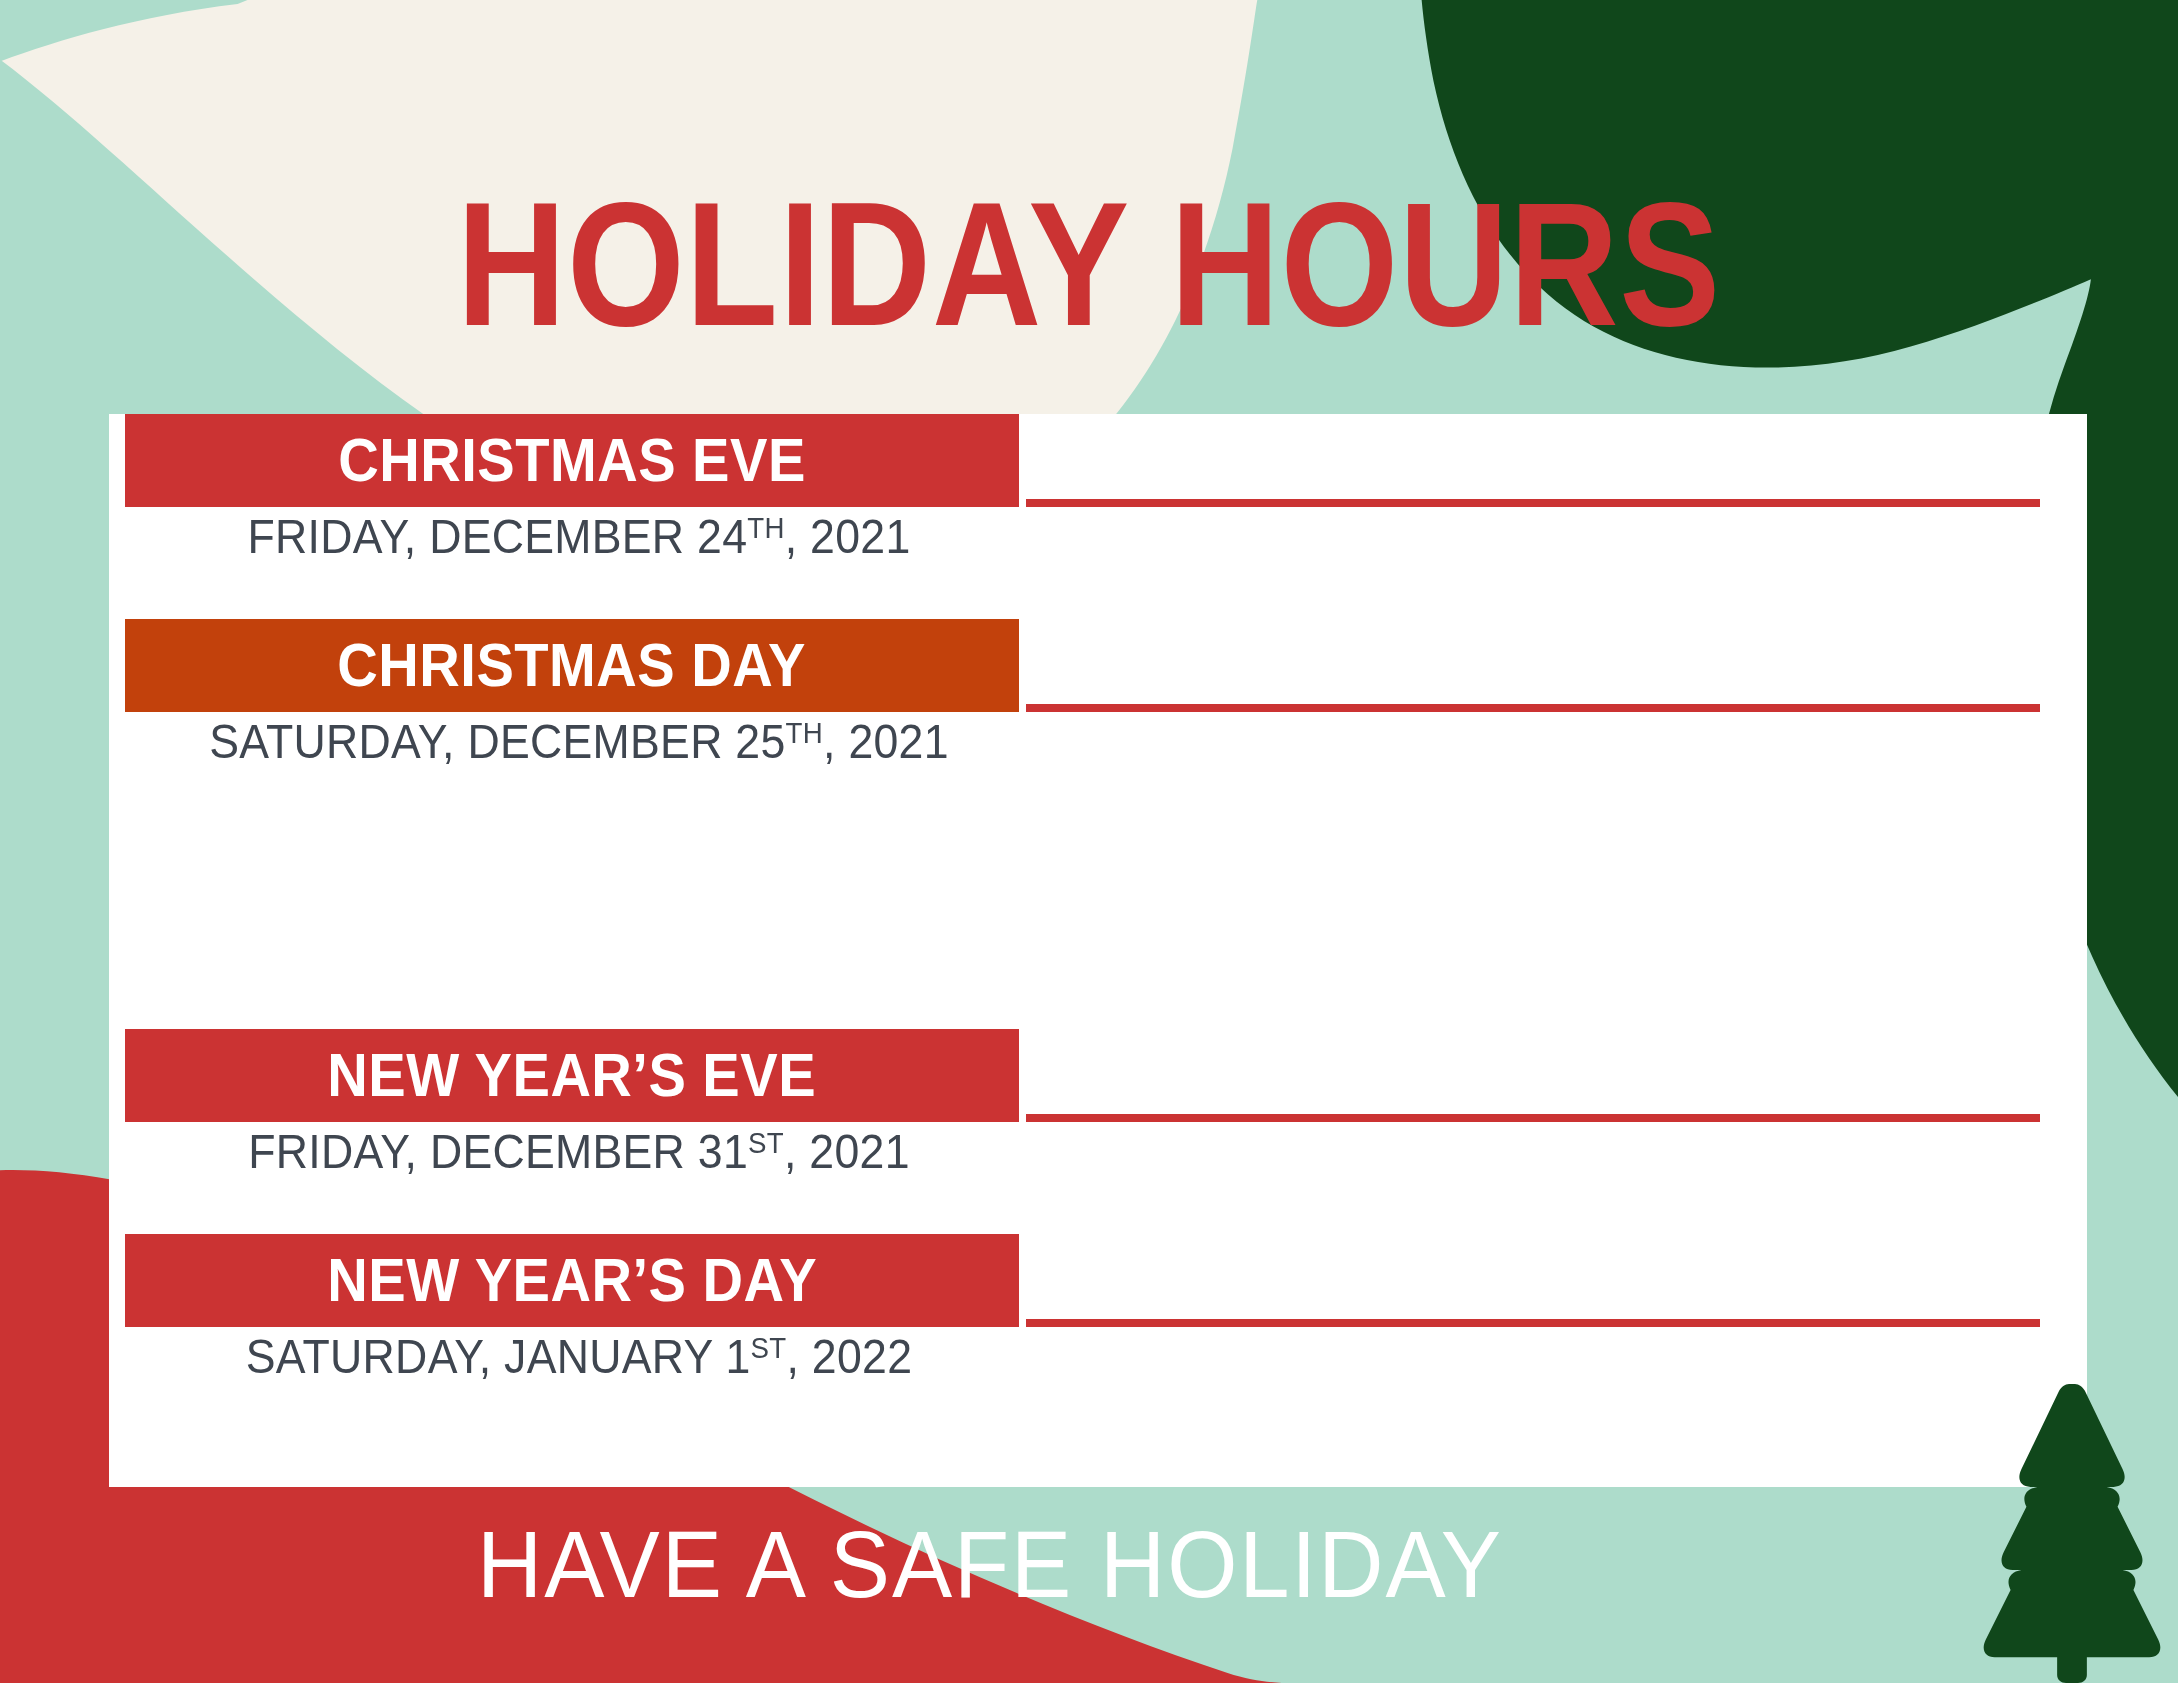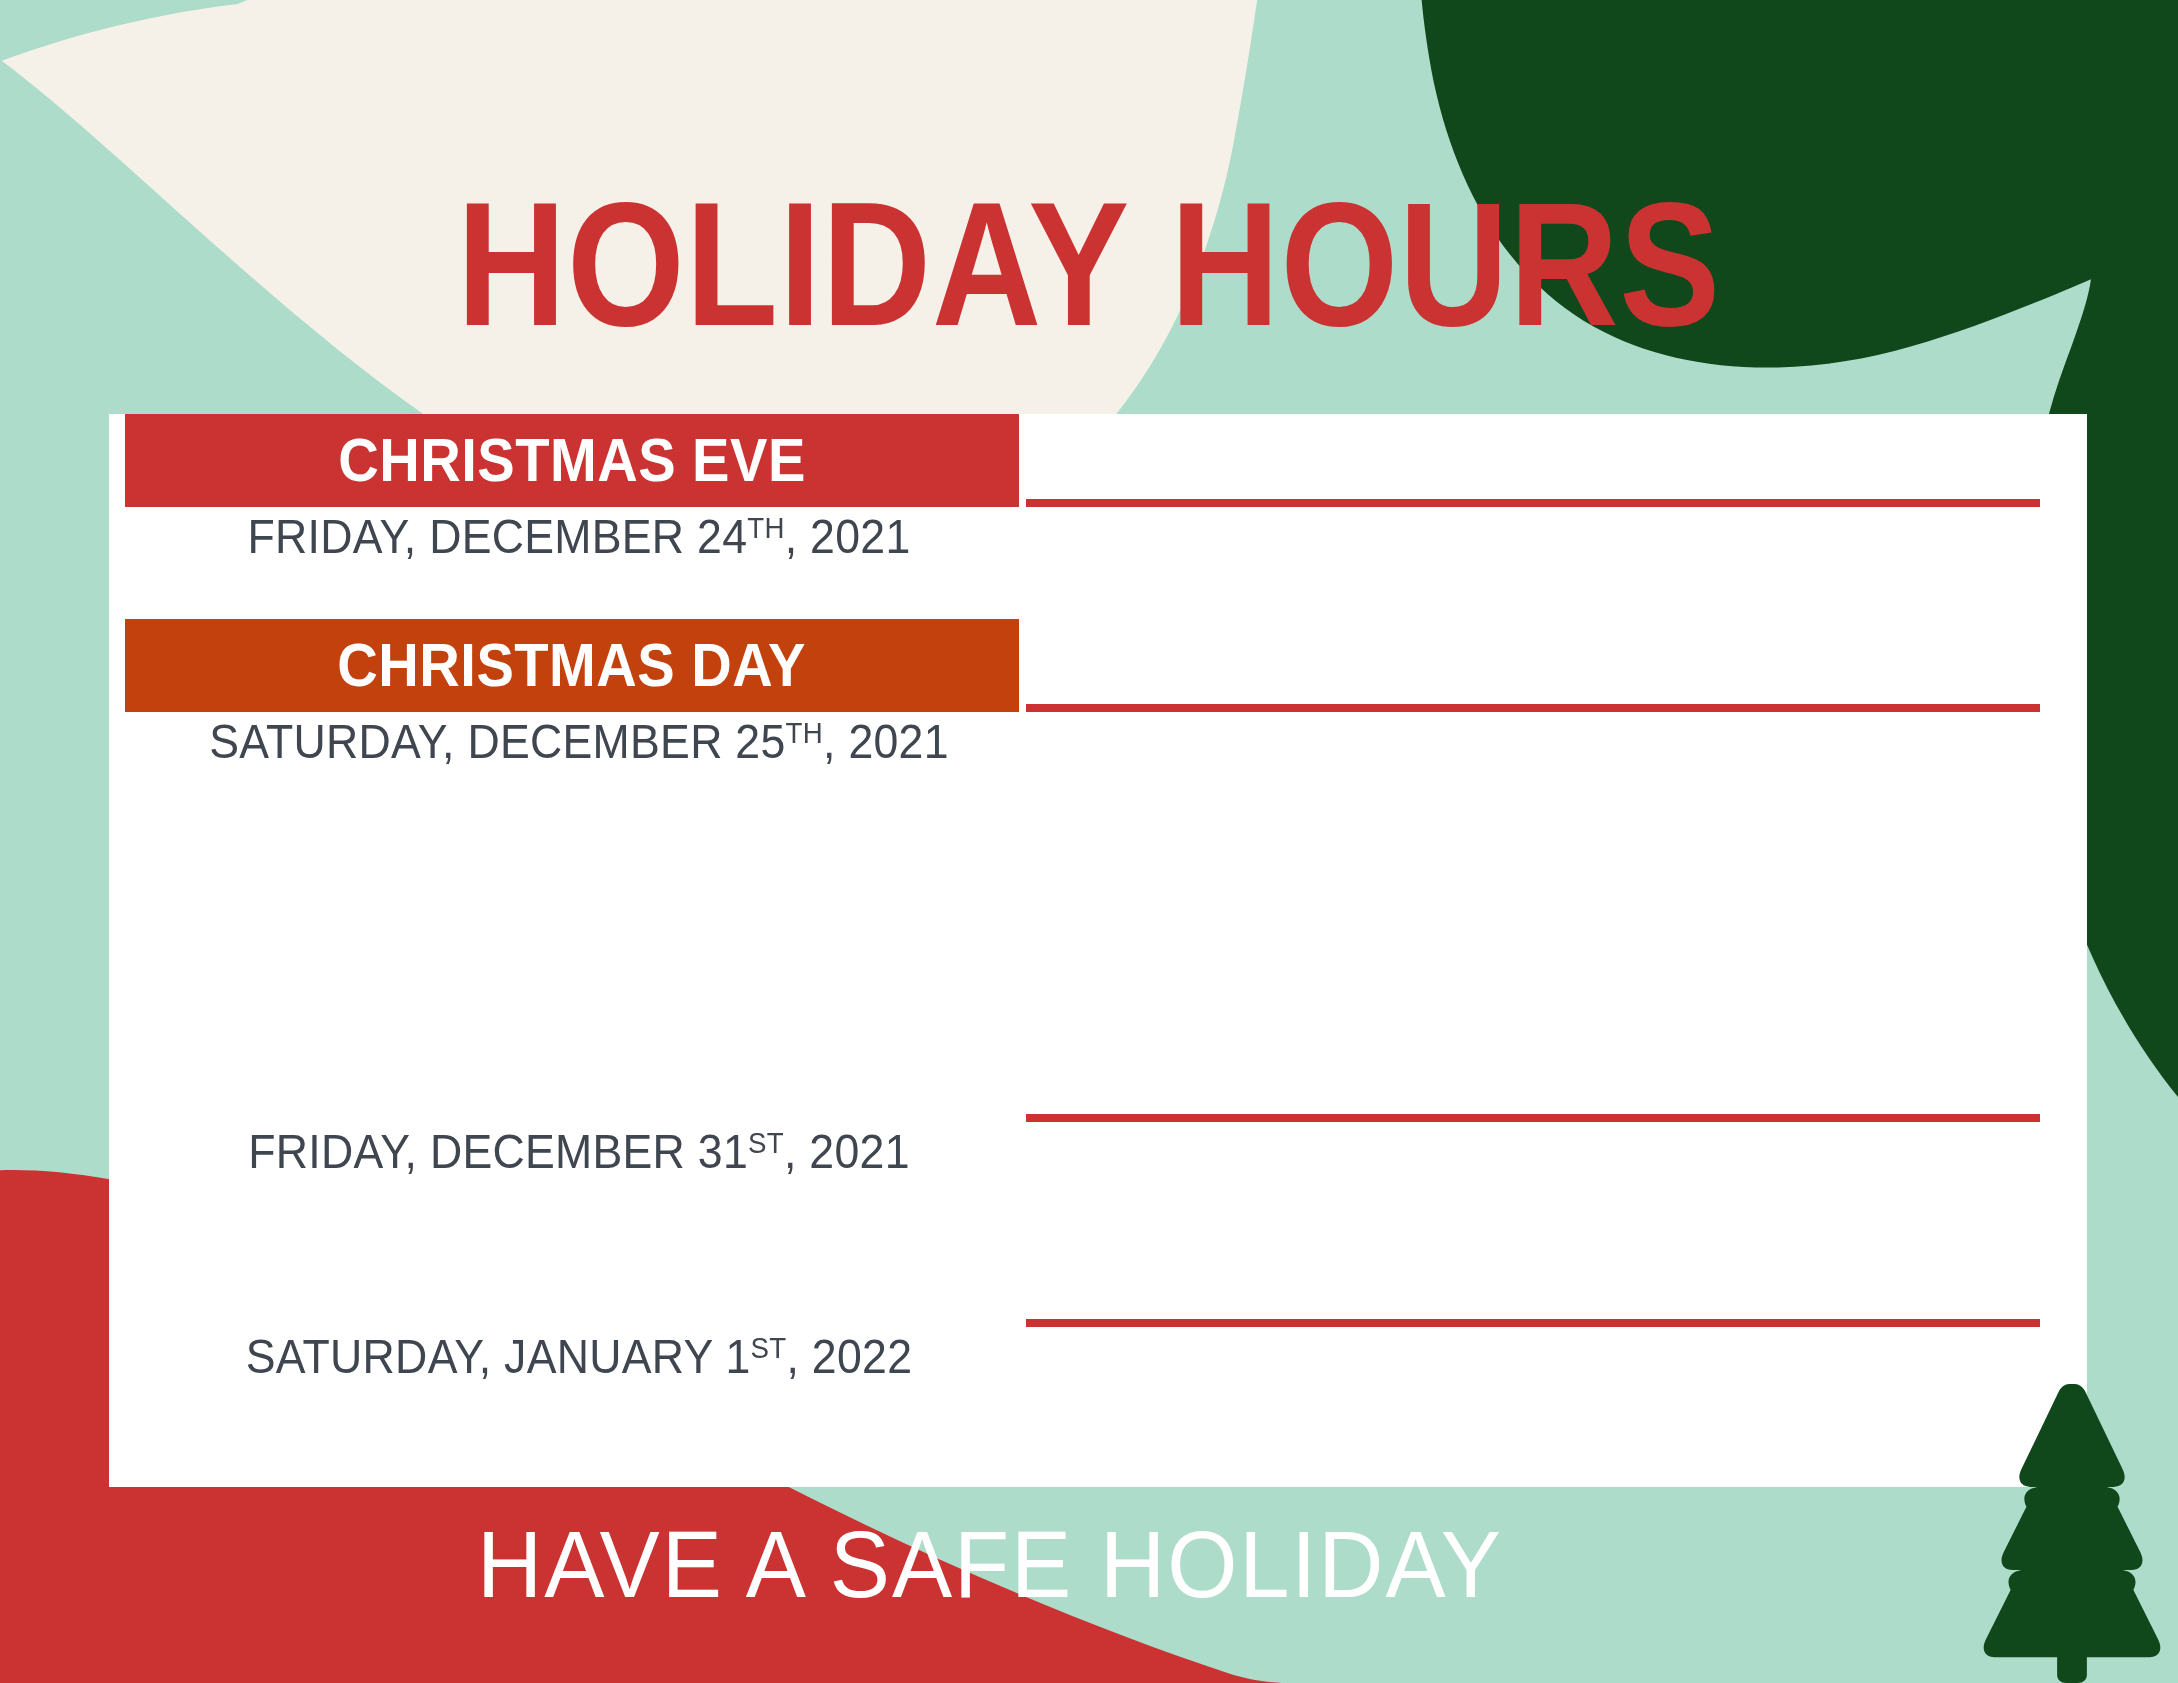--- a/index.html
+++ b/index.html
@@ -196,29 +196,35 @@
         <div class="rule" style="background:#CB3333;"></div>
       </div>
       <div class="date" style="color:#3F4650;">
         <span>SATURDAY, DECEMBER 25</span><sup>TH</sup><span>, 2021</span>
       </div>
     </div>
 
 
     <div class="row" style="top:615px;">
       <div class="banner-wrap">
+        <div class="banner" style="background:#CB3333;">
+          <span class="banner-label">NEW YEAR’S EVE</span>
+        </div>
         <div class="rule" style="background:#CB3333;"></div>
       </div>
       <div class="date" style="color:#3F4650;">
         <span>FRIDAY, DECEMBER 31</span><sup>ST</sup><span>, 2021</span>
       </div>
     </div>
 
     <div class="row" style="top:820px;">
       <div class="banner-wrap">
+        <div class="banner" style="background:#CB3333;">
+          <span class="banner-label">NEW YEAR’S DAY</span>
+        </div>
         <div class="rule" style="background:#CB3333;"></div>
       </div>
       <div class="date" style="color:#3F4650;">
         <span>SATURDAY, JANUARY 1</span><sup>ST</sup><span>, 2022</span>
       </div>
     </div>
 
   </div>
 
   <div class="tagline">HAVE A SAFE HOLIDAY</div>

